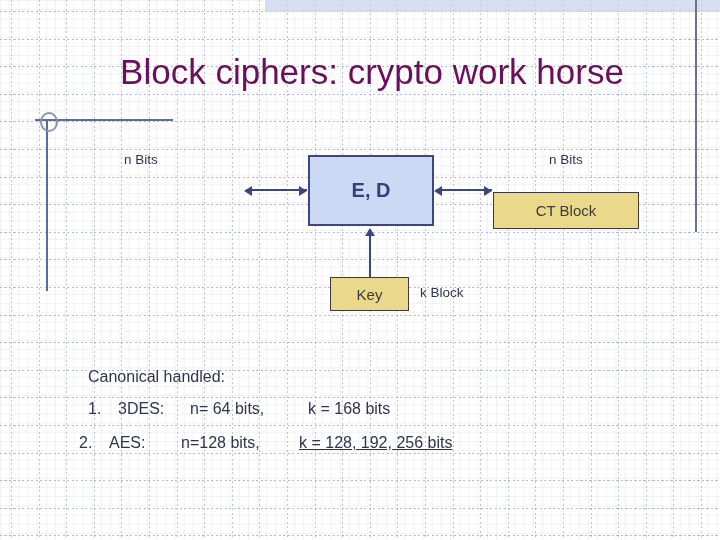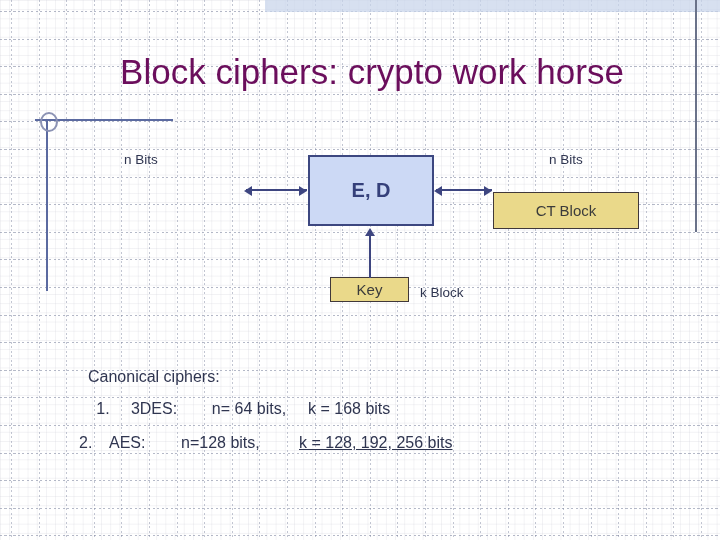--- a/index.html
+++ b/index.html
@@ -127,21 +127,21 @@
     background: #ccd9f5;
     border: 2px solid #3c4780;
     color: #35407a;
     font-size: 20px;
     font-weight: bold;
   }
 
   #pt-block  { left: 66px;  top: 172px; width: 178px; height: 37px; }
   #ct-block  { left: 493px; top: 156px; width: 146px; height: 37px; margin-top: 36px; }
   #ed-block  { left: 308px; top: 155px; width: 126px; height: 71px; }
-  #key-block { left: 330px; top: 277px; width: 79px;  height: 25px; }
+  #key-block { left: 330px; top: 277px; width: 79px;  height: 34px; }
 
   
   .lbl {
     position: absolute;
     font-size: 13.5px;
     color: #2f3550;
     white-space: nowrap;
   }
   #lbl-n-left  { left: 124px; top: 152px; }
   #lbl-n-right { left: 549px; top: 152px; }
@@ -178,21 +178,21 @@
   #arr-key-head   { left: 365px; top: 228px; }
 
   
   .body-text {
     position: absolute;
     font-size: 16px;
     color: #2f3550;
     white-space: nowrap;
   }
   #txt-canonical { left: 88px;  top: 368px; }
-  #list-1        { left: 88px;  top: 400px; text-align: center; }
+  #list-1        { left: 88px;  top: 400px; }
   #list-2        { left: 79px;  top: 434px; text-decoration: underline; }
   #txt-iv        { left: 88px;  top: 470px; }
 
   .li-num  { display: inline-block; width: 30px; }
   .li-name { display: inline-block; width: 72px; }
   .li-n    { display: inline-block; width: 118px; }
 </style>
 </head>
 <body>
 
@@ -269,21 +269,21 @@
   <div class="head head-left" id="arr-left-h1"></div>
   <div class="head head-right" id="arr-left-h2"></div>
 
   <div class="arrow-h" id="arr-right-line"></div>
   <div class="head head-left" id="arr-right-h1"></div>
   <div class="head head-right" id="arr-right-h2"></div>
 
   <div class="arrow-v" id="arr-key-line"></div>
   <div class="head head-up" id="arr-key-head"></div>
 
-  <div class="body-text" id="txt-canonical">Canonical ciphers:</div>
+  <div class="body-text" id="txt-canonical">Canonical handled:</div>
 
   <div class="body-text" id="list-1">
     <span class="li-num">1.</span><span class="li-name">3DES:</span><span class="li-n">n= 64 bits,</span><span>k = 168 bits</span>
   </div>
 
   <div class="body-text" id="list-2">
     <span class="li-num">2.</span><span class="li-name">AES:</span><span class="li-n">n=128 bits,</span><span>k = 128, 192, 256 bits</span>
   </div>
 
 

